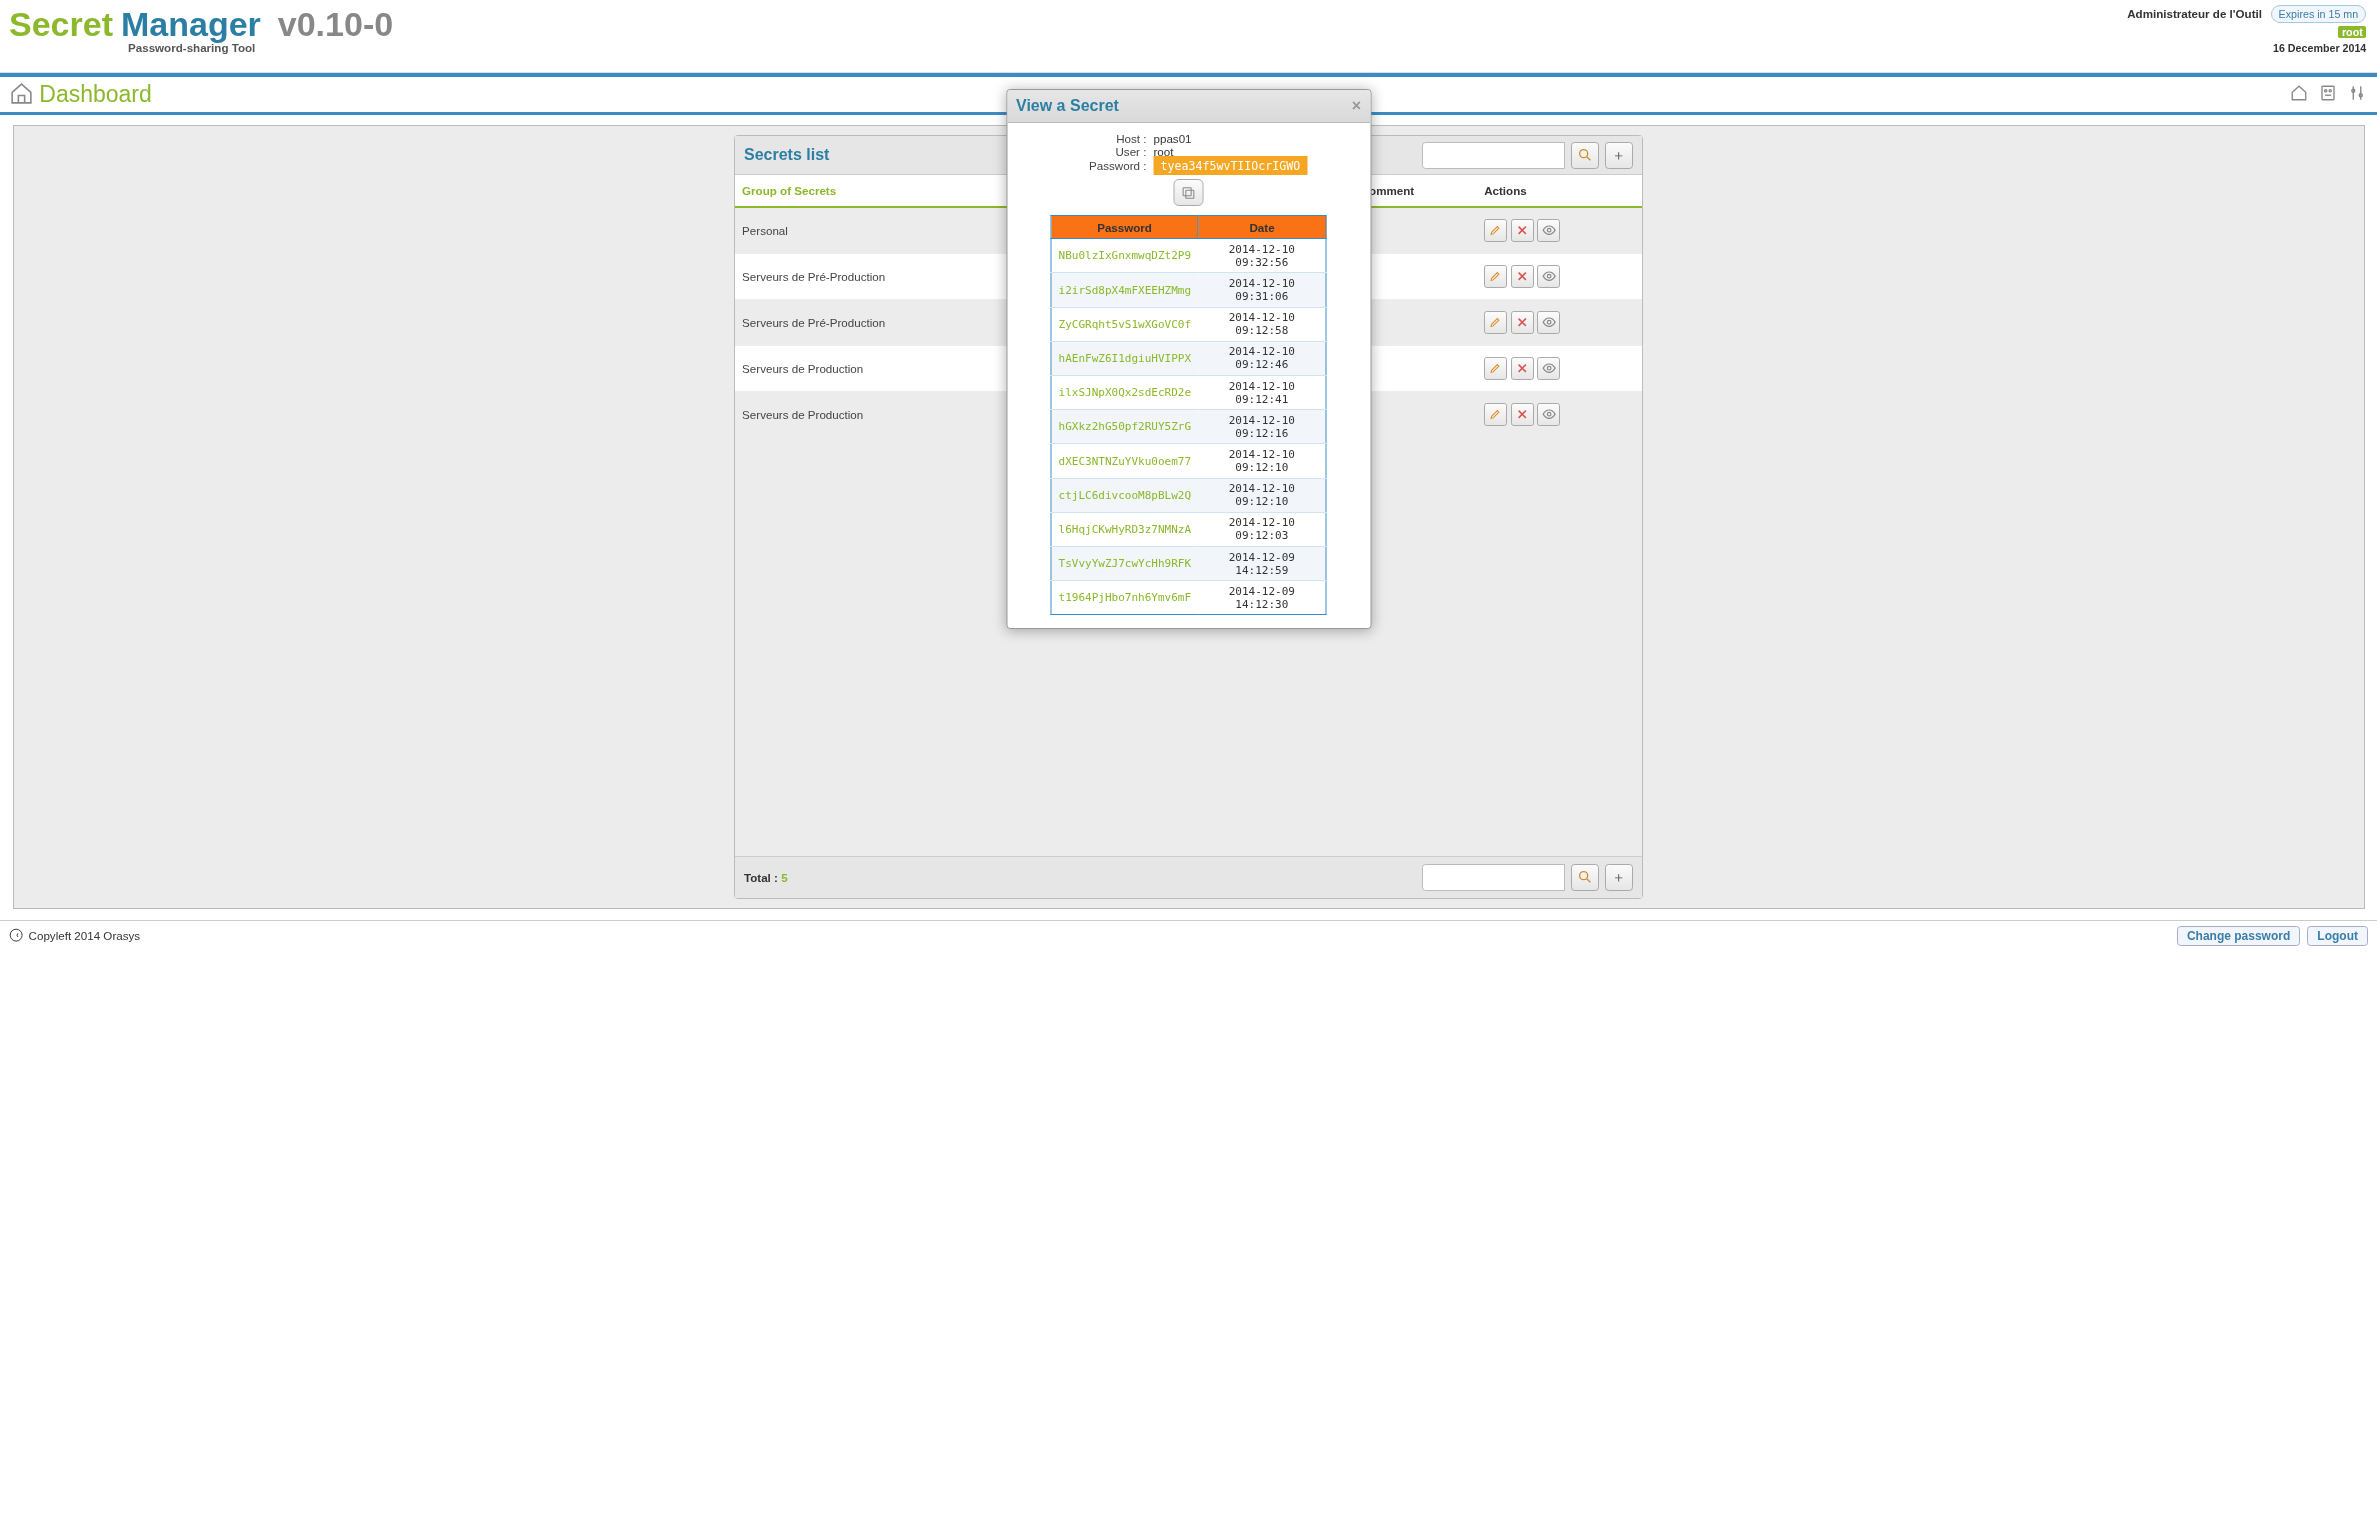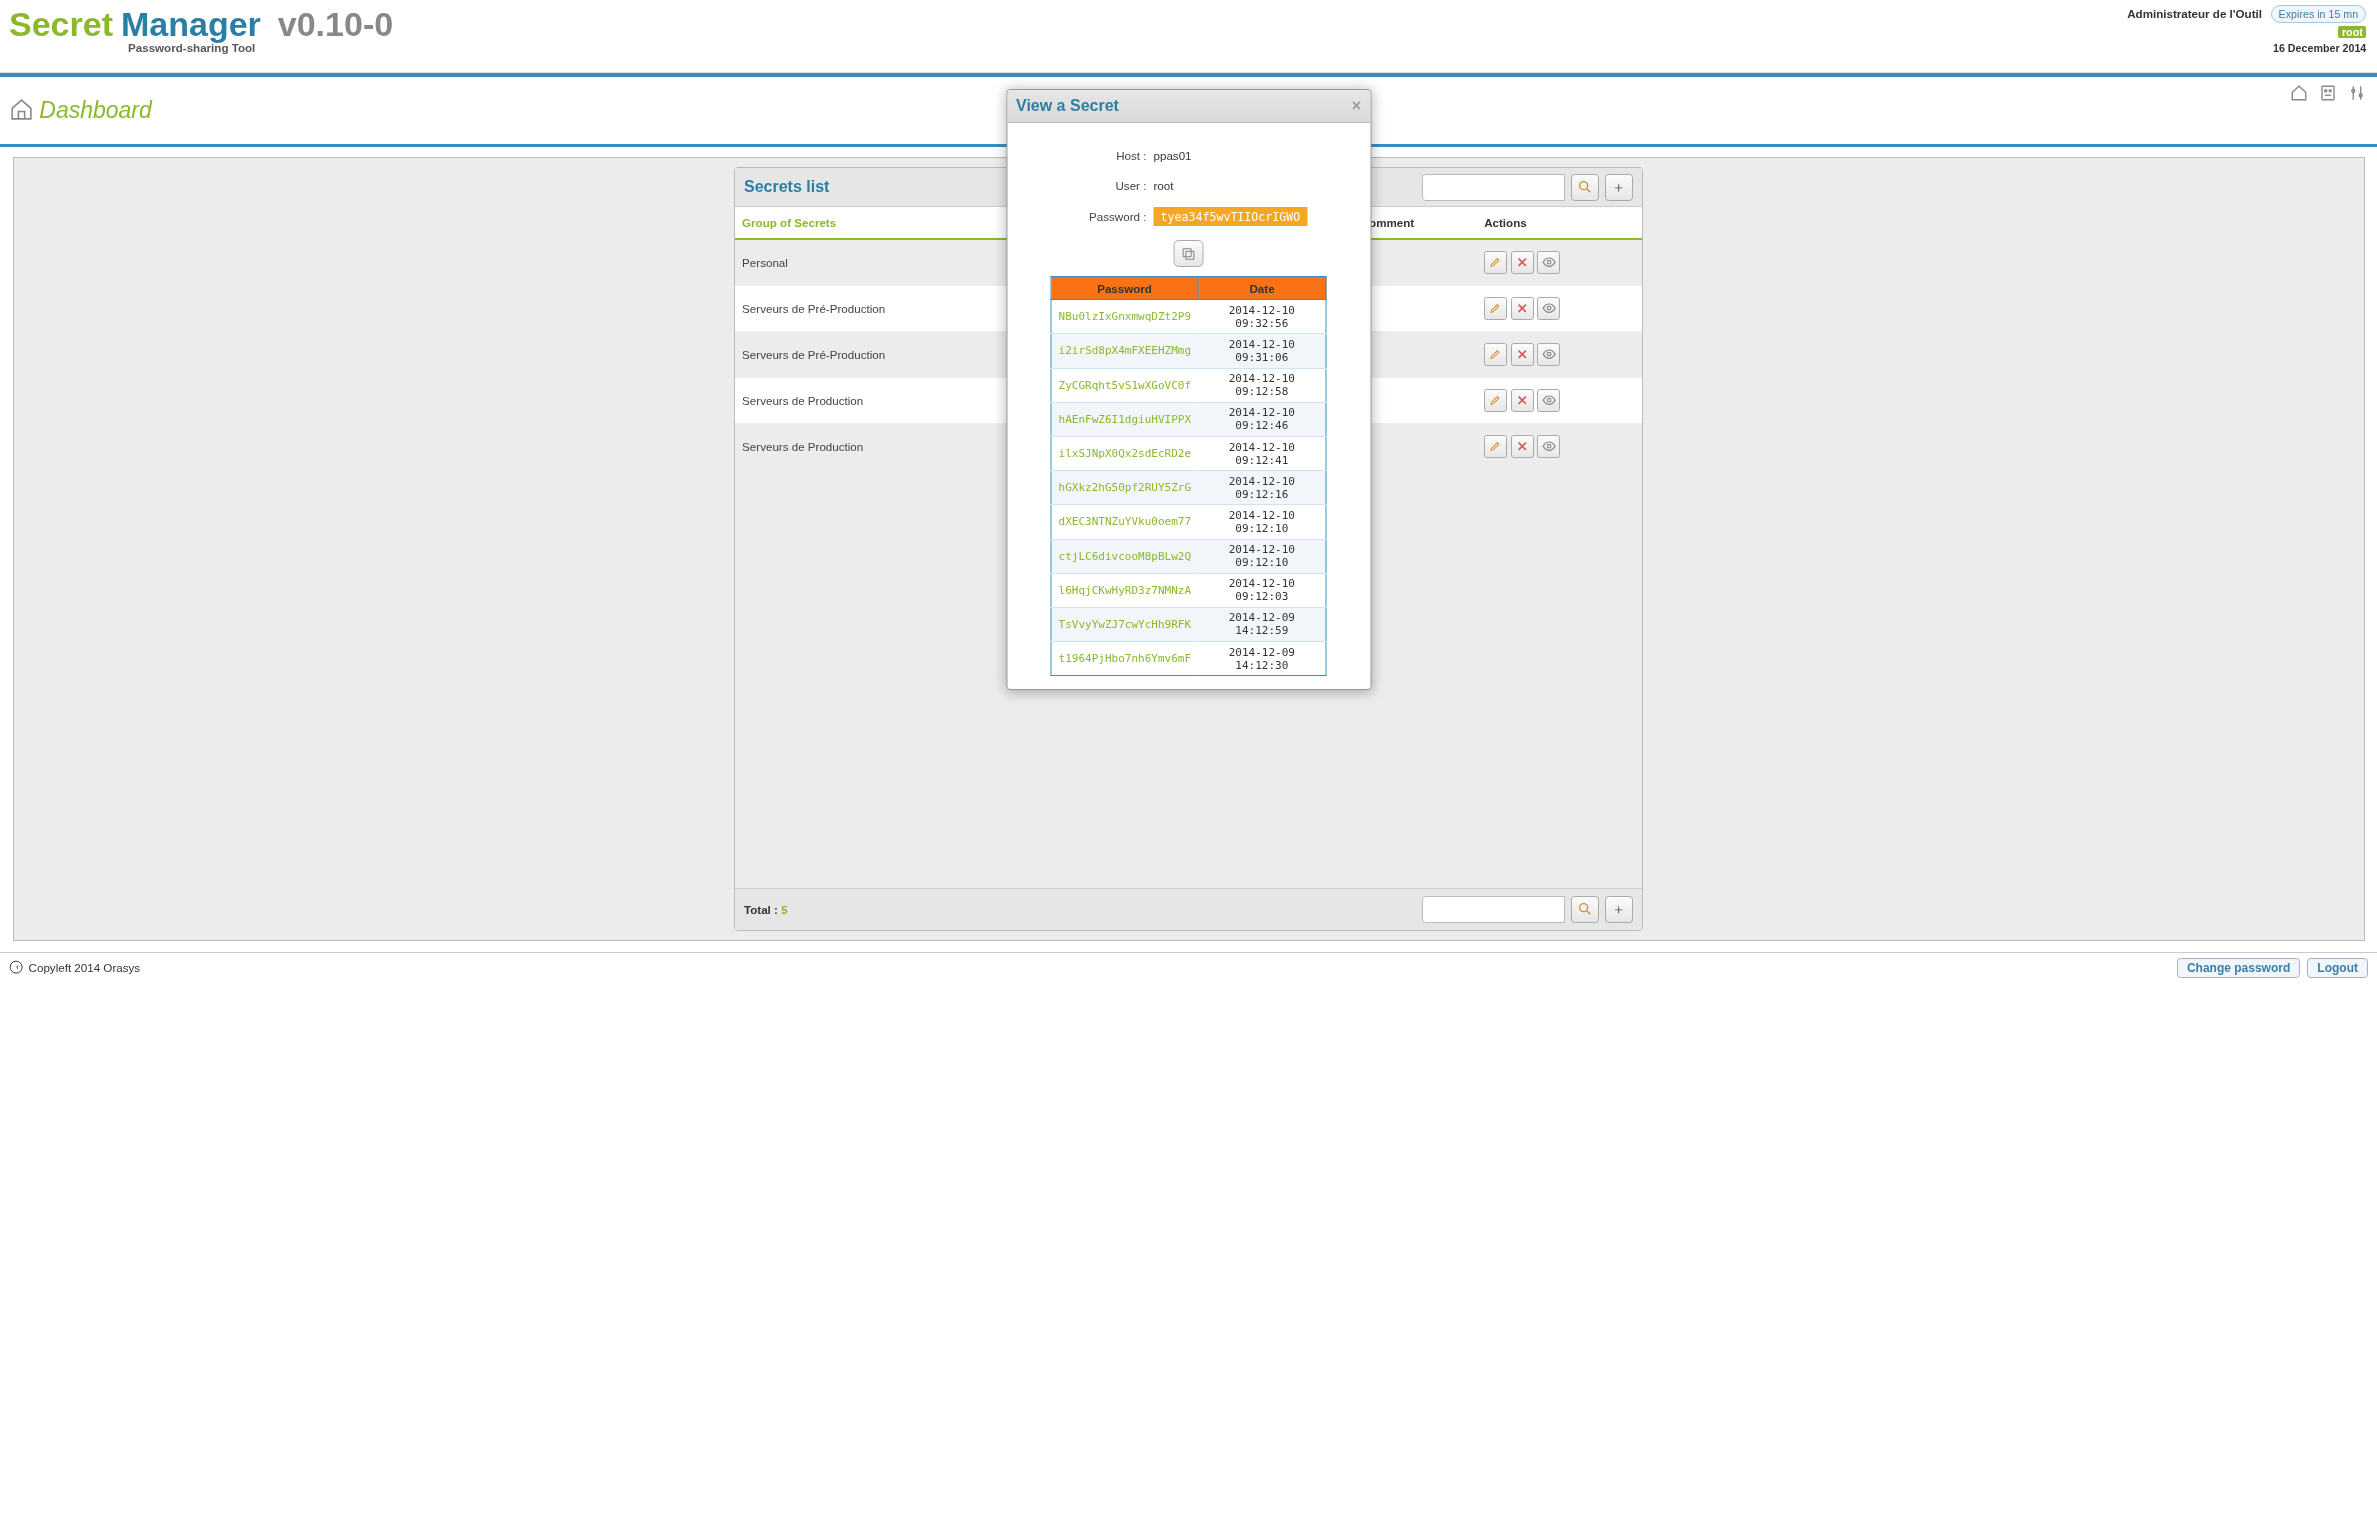--- a/index.html
+++ b/index.html
@@ -10,21 +10,21 @@
   .logo .a { color: #8cb82b; font-weight: bold; font-size: 34px; }
   .logo .b { color: #2c7fa4; font-weight: bold; font-size: 34px; }
   .logo .v { color: #888; font-size: 34px; font-weight: bold; margin-left: 9px; }
   .tagline { color: #555; font-weight: bold; font-size: 11.6px; margin-left: 119px; margin-top: -3.6px; }
   .header-right { position: absolute; top: 5.3px; right: 10.7px; text-align: right; }
   .header-right .admin { font-weight: bold; color: #333; display: inline-block; margin-right: 5.3px; }
   .expires-btn { display: inline-block; border: 0.9px solid #a6c8e0; border-radius: 9px; padding: 1.8px 7.1px; color: #3d7da8; background: #f0f6fb; font-size: 10.7px; cursor: pointer; }
   .root-badge { background: #8cb82b; color: #fff; font-weight: bold; padding: 0 3.6px; border-radius: 1.8px; font-size: 10.7px; display:inline-block; margin-top:3.6px;}
   .date-line { font-weight: bold; color: #333; margin-top: 3.6px; font-size:10.7px;}
   .blue-bar { height: 3.6px; background: #3a8dc4; }
-  .page-head { display: flex; align-items: center; padding: 20px 9px; border-bottom: 3.6px solid #3a8dc4; position: relative; font-style: italic; }
+  .page-head { display: flex; align-items: center; padding: 4px 9px; border-bottom: 3.6px solid #3a8dc4; position: relative; }
   .page-head .title { color: #8cb82b; font-size: 23px; font-weight: normal; margin-left: 5.3px; }
   .page-head-icons { position: absolute; right: 10.7px; top: 7.1px; display: flex; gap: 9px; color: #888; }
   .page-head-icons .ic { width: 19.6px; height: 19.6px; display: flex; align-items: center; justify-content: center; cursor: pointer; }
   .home-icon svg { width: 25px; height: 25px; }
 
   .content-outer { padding: 10.7px 12.5px; }
   .content-frame { border: 0.9px solid #bbb; background: #ececec; padding: 9px; min-height: 606px; }
   .panel { background: #ececec; border: 0.9px solid #bbb; border-radius: 3.6px; margin: 0 auto; max-width: 909px; }
   .panel-head { background: #e6e6e6; padding: 5.3px 9px; display: flex; align-items: center; justify-content: space-between; border-bottom:0.9px solid #ccc;}
   .panel-title { color: #2c7fa4; font-weight: bold; font-size: 16px; }
@@ -54,21 +54,21 @@
   .footer-left { display:flex; align-items:center; gap:5.3px; color:#333;}
   .footer-right { display:flex; gap:7.1px;}
   .foot-btn { border:0.9px solid #aac; border-radius:3.6px; padding:2px 9px; color:#3d7da8; background:#f0f6fb; cursor:pointer; font-weight:bold; font-size:12px;}
 
   
   .modal { position: absolute; top: 89px; left: 50%; transform: translateX(-50%); width: 365px; background: #fff; border: 0.9px solid #999; border-radius: 3.6px; box-shadow: 0 1.8px 12.5px rgba(0,0,0,.3); z-index: 100; }
   .modal-head { background: linear-gradient(#e6e6e6,#d9d9d9); padding: 7.1px 9px; display:flex; justify-content:space-between; align-items:center; border-bottom:0.9px solid #bbb; border-radius:3.6px 3.6px 0 0;}
   .modal-title { color:#2c7fa4; font-weight:bold; font-size:16px; }
   .modal-close { color:#999; cursor:pointer; font-size:16px; font-weight:bold;}
   .modal-body { padding: 9px 12.5px 12.5px 12.5px; }
-  .kv { display:flex; align-items:center; margin: 17px 0; }
+  .kv { display:flex; align-items:center; margin: 0 0; }
   .kv .k { width: 134px; text-align:right; color:#444; padding-right:7.1px;}
   .kv .v { color:#333; }
   .pw-chip { background:#f5a623; color:#fff; padding:2.7px 7.1px; font-family: monospace; font-size:11.6px;}
   .copy-btn { width:30px; height:27px; border:0.9px solid #aaa; border-radius:5.3px; background:linear-gradient(#fcfcfc,#e6e6e6); margin: 7.1px auto 9px auto; display:flex; align-items:center; justify-content:center; cursor:pointer; color:#777;}
   table.history { width: 276px; margin: 0 auto; border-collapse: collapse; border:0.9px solid #3a8dc4;}
   table.history th { background:#f97316; padding:4.5px 7.1px; font-weight:bold; color:#333; border:0.9px solid #3a8dc4; text-align:center;}
   table.history td { padding:3.6px 7.1px; font-family: monospace; font-size:11px; border-top:0.9px solid #cfe3f0; }
   table.history td.pw { color:#8cb82b; }
   table.history tr.alt td { background:#f2f6fa; }
   table.history td.dt { color:#333; text-align:center;}

